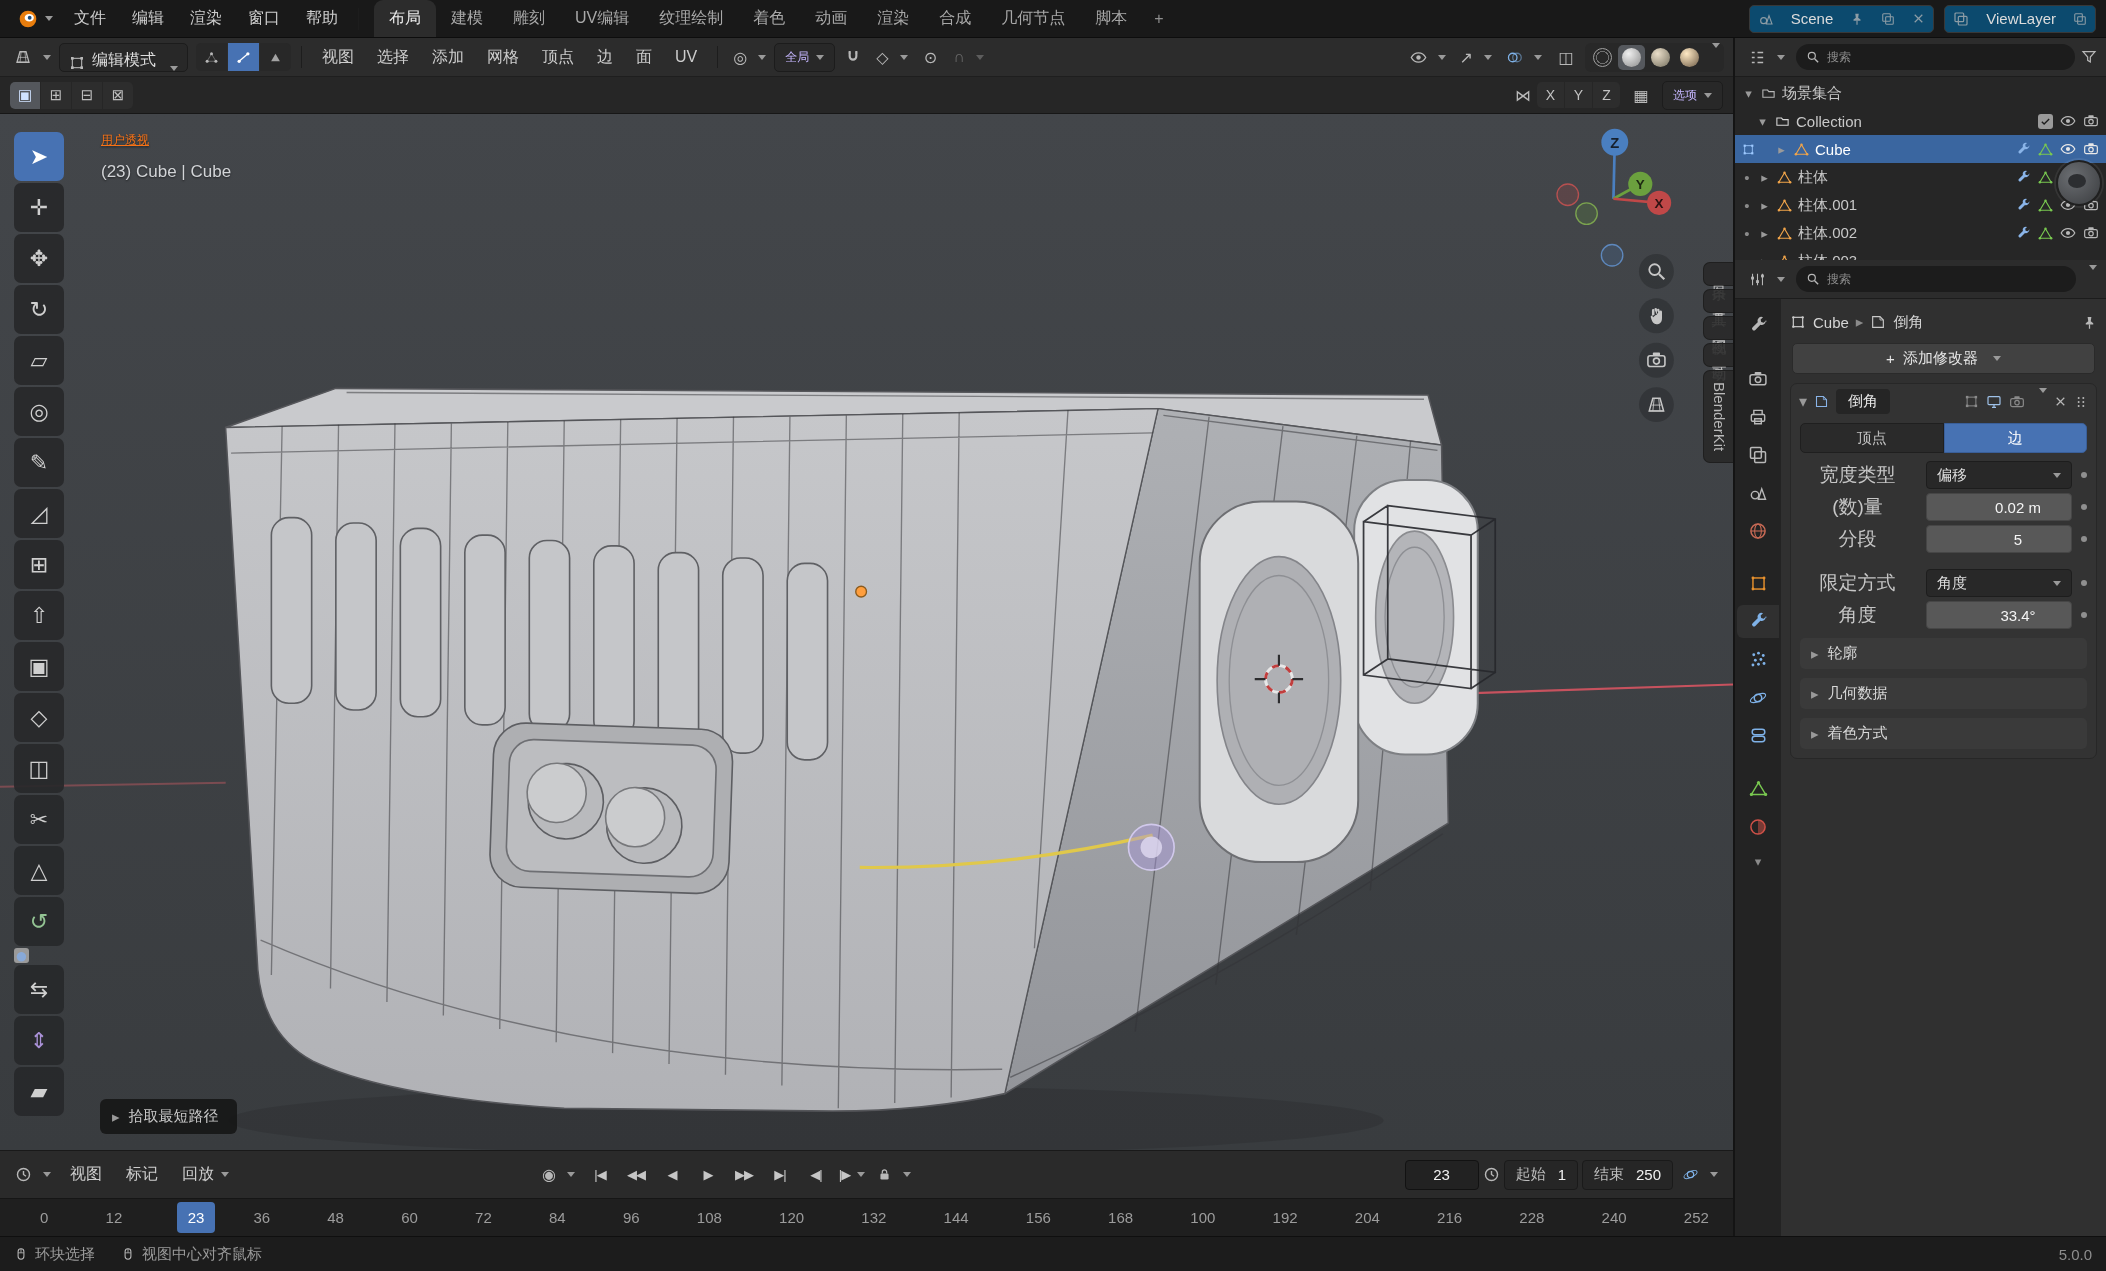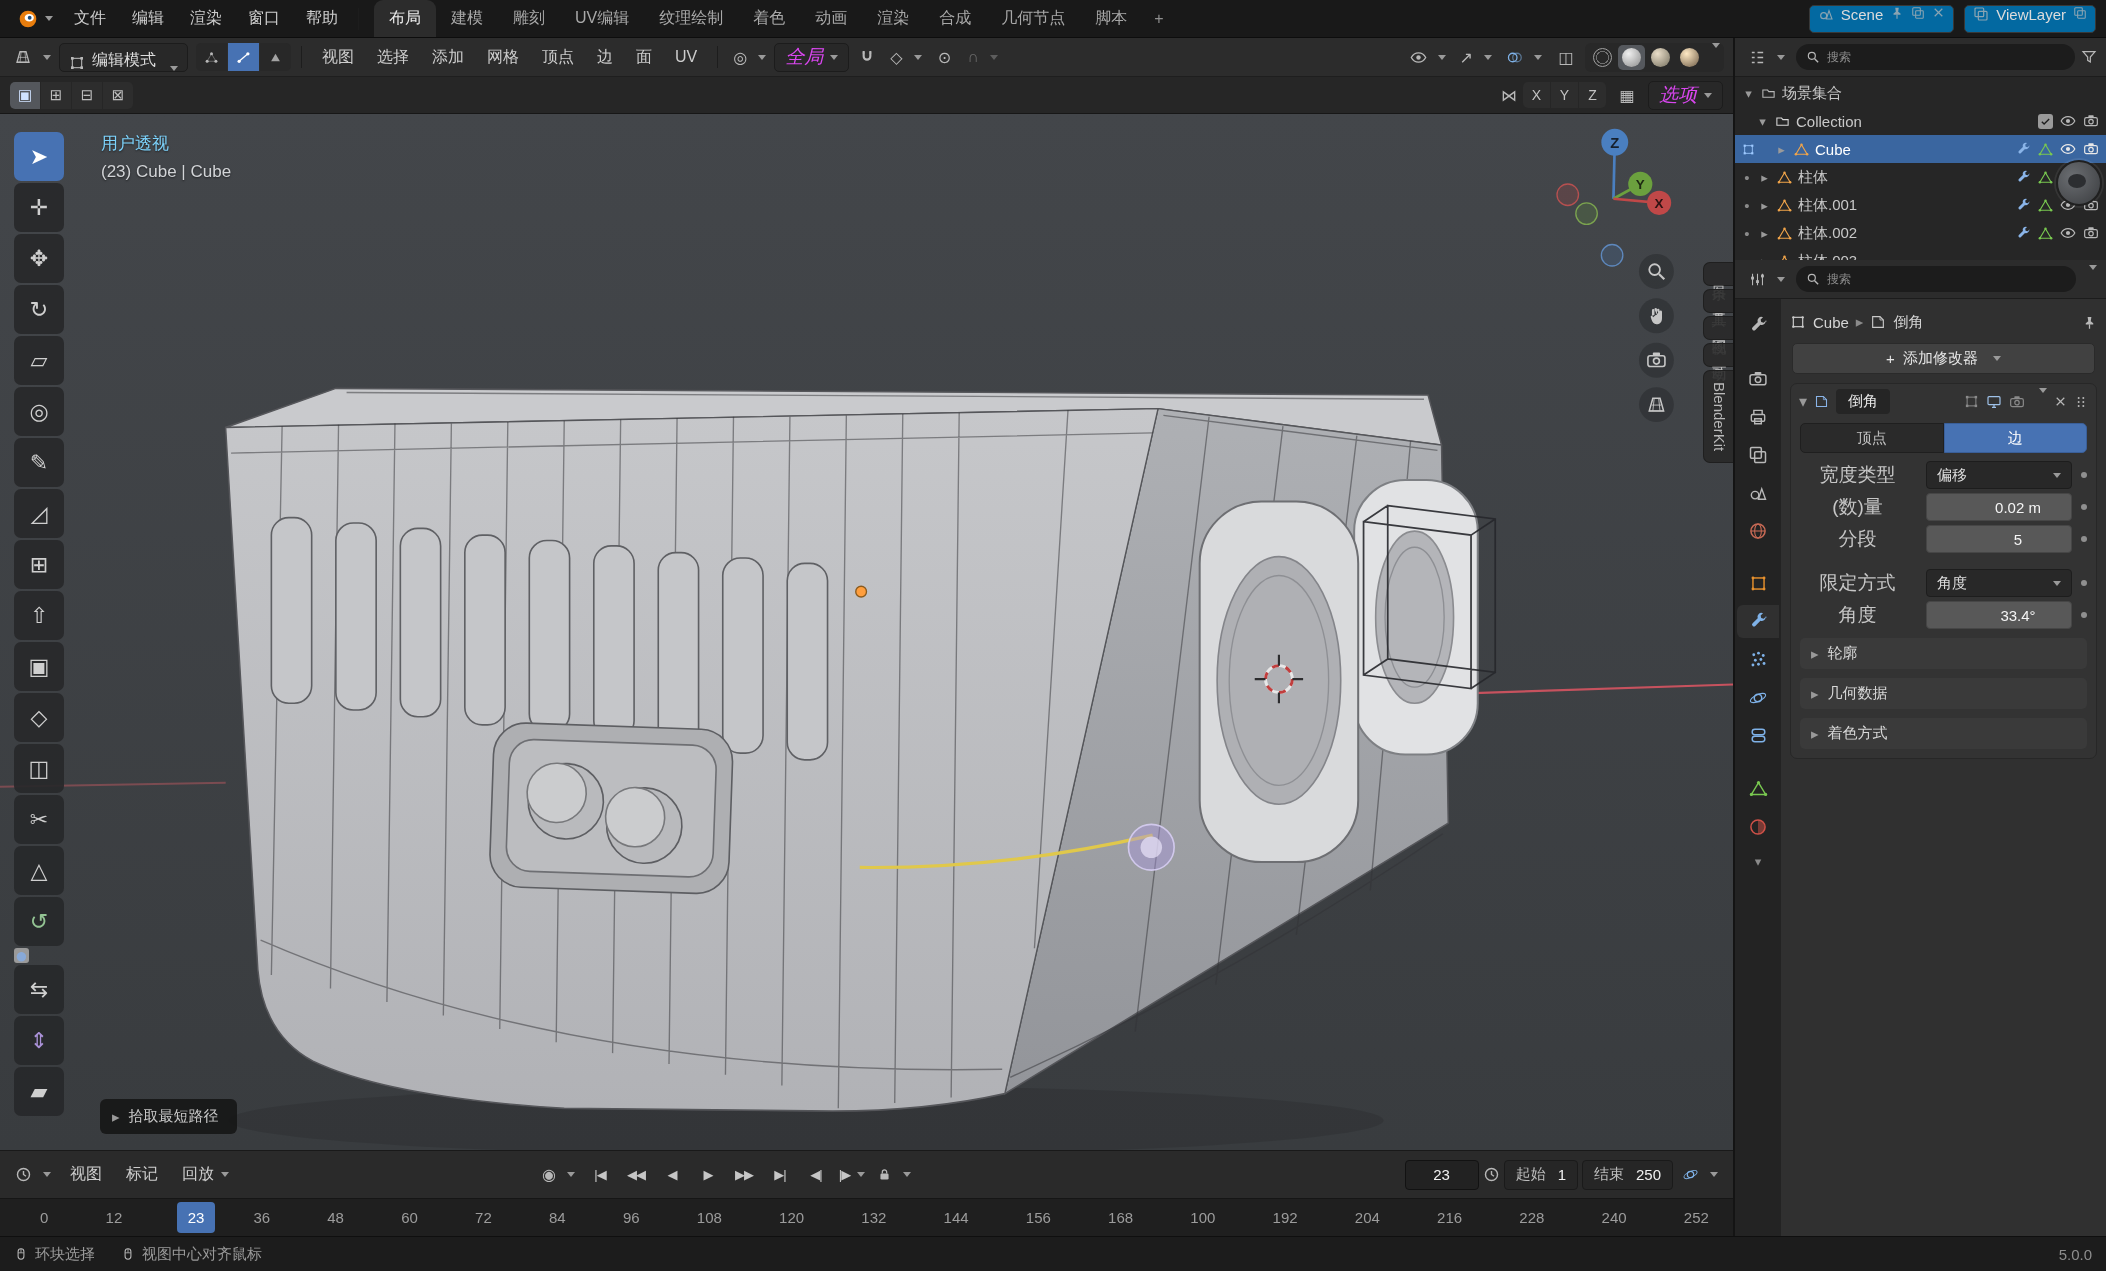--- a/index.html
+++ b/index.html
@@ -13,36 +13,36 @@
 input::placeholder{color:#8a8a8a;}
 
 .topbar{height:38px;background:#191919;display:flex;align-items:center;padding:0 10px;border-bottom:1px solid #0d0d0d;}
 .logo-btn{display:flex;align-items:center;padding:0 8px;height:100%;}
 .menu-item{padding:0 13px;height:100%;display:flex;align-items:center;color:#cccccc;font-size:16px;}
 .ws-tabs{display:flex;align-items:stretch;height:100%;margin-left:8px;}
 .ws-tab{padding:0 15px;display:flex;align-items:center;color:#a8a8a8;font-size:16px;border-radius:9px 9px 0 0;}
 .ws-tab.active{background:#2c2c2c;color:#ececec;}
 .ws-tab.add{color:#8f8f8f;padding:0 12px;}
 .tb-right{margin-left:auto;display:flex;align-items:center;gap:10px;}
-.widget{background:#0369a1;border:1px solid #383838;border-radius:5px;height:28px;display:flex;padding:0 8px;gap:7px;color:#dcdcdc;font-size:15px;}
+.widget{background:#0c4a6e;border:1px solid #383838;border-radius:5px;height:28px;display:flex;align-items:center;padding:0 8px;gap:17px;color:#dcdcdc;font-size:15px;}
 .widget .wic{opacity:.75;}
 
 .main{display:flex;height:1198px;}
 .left-stack{width:1733px;display:flex;flex-direction:column;min-width:0;}
 
 .vph{height:39px;background:#2c2c2c;display:flex;align-items:center;padding:0 9px;gap:3px;border-bottom:1px solid #1e1e1e;flex:none;}
 .iconbtn{height:29px;min-width:30px;display:flex;align-items:center;justify-content:center;gap:4px;padding:0 5px;border-radius:5px;background:transparent;border:none;color:#c3c3c3;font-size:16px;}
 .mode-dd{height:29px;background:#282828;border:1px solid #1c1c1c;border-radius:5px;display:flex;align-items:flex-end;gap:7px;padding:0 9px;color:#dddddd;font-size:16px;}
 .selmode{display:flex;gap:1px;margin-left:5px;}
 .sm{width:31px;height:28px;display:flex;align-items:center;justify-content:center;background:#282828;border:none;}
 .sm:first-child{border-radius:5px 0 0 5px;}
 .sm:last-child{border-radius:0 5px 5px 0;}
 .sm.active{background:#4772b3;}
 .hmenu{padding:0 10px;height:29px;display:flex;align-items:center;color:#cccccc;font-size:16px;border-radius:5px;}
-.txtbtn{height:29px;background:#282828;border:1px solid #1c1c1c;border-radius:5px;display:flex;align-items:center;padding:0 10px;color:#d946ef;font-size:19px;font-style:italic;}
+.txtbtn{height:29px;background:#282828;border:1px solid #1c1c1c;border-radius:5px;display:flex;align-items:center;padding:0 10px;color:#c4b5fd;font-size:12px;}
 .vph-right{margin-left:auto;display:flex;align-items:center;gap:4px;}
 .blue{color:#7fb2e8;}
 .shading{display:flex;align-items:center;gap:2px;background:#282828;border-radius:6px;padding:2px 4px;}
 .ballwrap{width:27px;height:25px;display:flex;align-items:center;justify-content:center;border-radius:5px;}
 .ballwrap.active{background:#55585d;}
 .ball{width:19px;height:19px;border-radius:50%;}
 .ball.wire{border:1.6px solid #9f9f9f;background:radial-gradient(circle,transparent 45%,rgba(160,160,160,.6) 46% 54%,transparent 55%);}
 .ball.solid{background:radial-gradient(circle at 35% 30%,#efefef,#8d8d8d);}
 .ball.material{background:radial-gradient(circle at 35% 30%,#e9ddc8,#75705f);}
 .ball.rendered{background:radial-gradient(circle at 35% 30%,#ffe9c4,#6e5c47);}
@@ -55,21 +55,21 @@
 .tsb.active{background:#54575c;color:#cfe2ff;}
 .tset-right{margin-left:auto;display:flex;align-items:center;gap:6px;}
 .glyph{color:#b8b8b8;font-size:16px;}
 .axgrp{display:flex;gap:1px;}
 .axb{width:27px;height:26px;background:#2d2d2d;border:none;color:#c3c3c3;font-size:14px;}
 .axb:first-child{border-radius:5px 0 0 5px;}
 .axb:last-child{border-radius:0 5px 5px 0;}
 
 .vp{position:relative;flex:1;overflow:hidden;background:#3c3f42;min-height:0;}
 .scene{position:absolute;inset:0;width:100%;height:100%;}
-.vplabel{position:absolute;left:101px;top:18px;color:#7dd3fc;font-size:17px;text-shadow:0 1px 2px rgba(0,0,0,.55);}
+.vplabel{position:absolute;left:101px;top:18px;color:#f97316;font-size:12px;text-shadow:0 1px 2px rgba(0,0,0,.55);text-decoration:underline;}
 .vplabel2{position:absolute;left:101px;top:48px;color:#d2d4d7;font-size:17px;text-shadow:0 1px 2px rgba(0,0,0,.55);}
 .toolbar{position:absolute;left:14px;top:18px;display:flex;flex-direction:column;gap:2px;}
 .tool{width:50px;height:49px;background:rgba(39,40,42,.92);border:none;border-radius:7px;color:#cfcfcf;font-size:22px;display:flex;align-items:center;justify-content:center;}
 .tool.active{background:#4772b3;color:#ffffff;}
 .tool.cg{color:#93c393;} .tool.cb{color:#88a9d8;} .tool.cp{color:#ab92d8;}
 .ntabs{position:absolute;right:0;top:148px;display:flex;flex-direction:column;gap:3px;}
 .ntab{writing-mode:vertical-rl;background:rgba(40,40,40,.88);border:1px solid #1f1f1f;border-right:none;border-radius:7px 0 0 7px;color:#b9b9b9;font-size:15px;padding:11px 5px;text-align:center;}
 .ophint{position:absolute;left:100px;bottom:16px;background:rgba(20,20,20,.85);border-radius:6px;padding:8px 18px 8px 12px;color:#c8c8c8;font-size:15px;display:flex;align-items:center;gap:9px;}
 .ophint .chev{color:#9a9a9a;}
 

